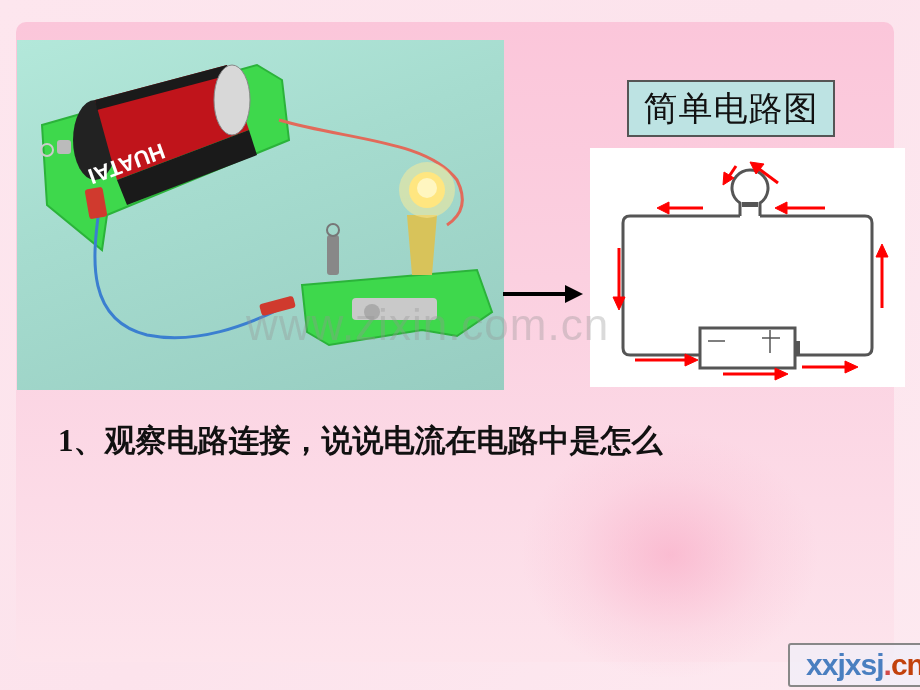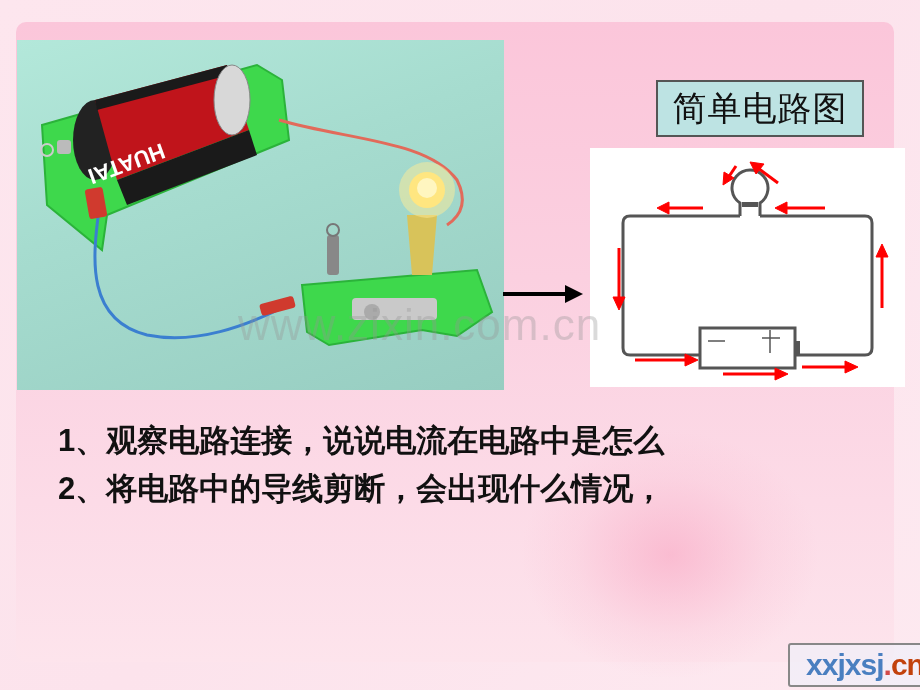--- a/index.html
+++ b/index.html
@@ -27,36 +27,35 @@
   .photo svg { position:absolute; left:0; top:0; }
   .arrow {
     position:absolute; left:503px; top:285px; width:80px; height:18px;
   }
   .label-box {
     position:absolute; left:627px; top:80px; width:208px; height:57px;
     background:#bde3e3; border:2px solid #555;
     display:flex; align-items:center; justify-content:center;
     font-family: "DejaVu Serif", serif; font-size:34px; color:#111;
     letter-spacing:1px;
-    margin-left:29px;
   }
   .diagram {
     position:absolute; left:590px; top:148px; width:315px; height:239px;
     background:#fff;
   }
   .diagram svg { position:absolute; left:0; top:0; }
   .watermark {
-    position:absolute; left:238px; top:300px;
+    position:absolute; left:246px; top:300px;
     font-family: "Liberation Sans", sans-serif; font-size:44px;
     color: rgba(150,150,150,0.35); letter-spacing:1px;
     pointer-events:none;
   }
   .text-block {
     position:absolute; left:28px; top:417px; width:860px;
-    font-family: Liberation Sans, sans-serif; font-weight:bold;
+    font-family: Liberation Serif, serif; font-weight:bold;
     font-size:31px; line-height:48px; color:#111;
   }
   .text-block .line { white-space:nowrap; }
   .text-block .indent { padding-left:30px; }
   .logo {
     position:absolute; left:788px; top:643px; width:154px; height:44px;
     border:2px solid #888; border-radius:3px;
     background: rgba(240,240,250,0.7);
     display:flex; align-items:center; justify-content:center;
     font-family: "Liberation Sans", sans-serif; font-weight:bold; font-size:30px;
@@ -165,20 +164,19 @@
       <line x1="212" y1="219" x2="255" y2="219" stroke-width="3"></line>
         <polygon points="268,219 255,213 255,225"></polygon>
     </g>
   </svg>
 </div>
 
 <div class="watermark">www.zixin.com.cn</div>
 
 <div class="text-block">
   <div class="line indent">1、观察电路连接，说说电流在电路中是怎么</div>
-  <div class="line indent">2、将电路中的导线剪断，会出现什么情况，</div>
 </div>
 
 <div class="logo">
   <span class="main">xxjxsj</span>
     <span class="dot">.</span>
     <span class="tld">cn</span>
 </div>
 
 </body></html>

